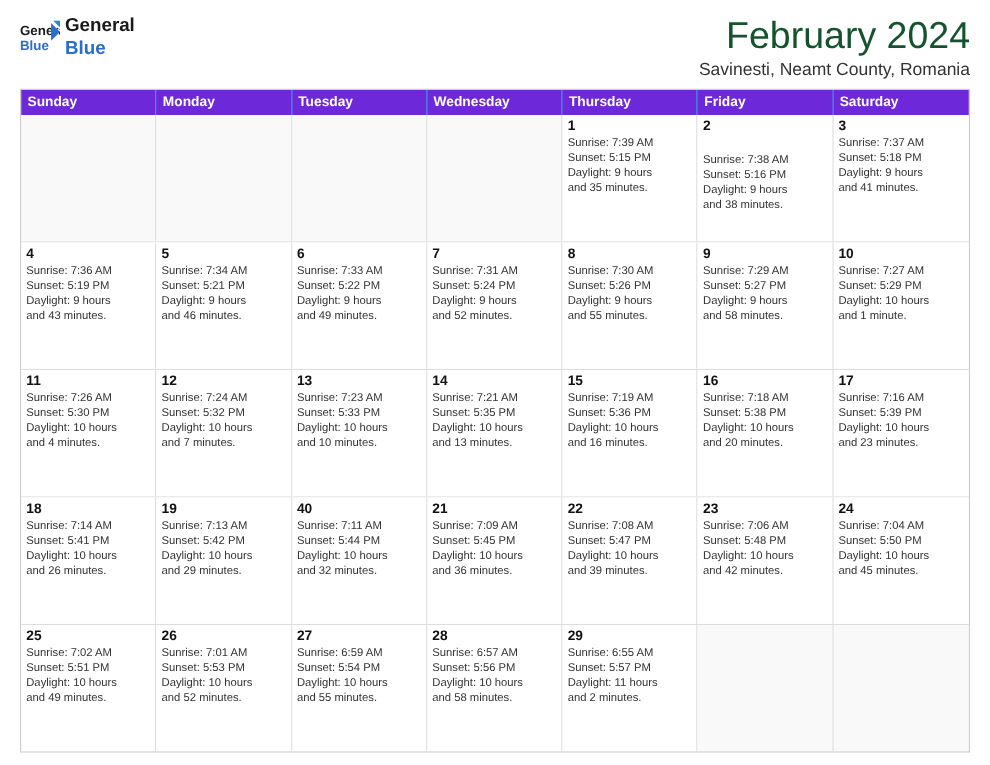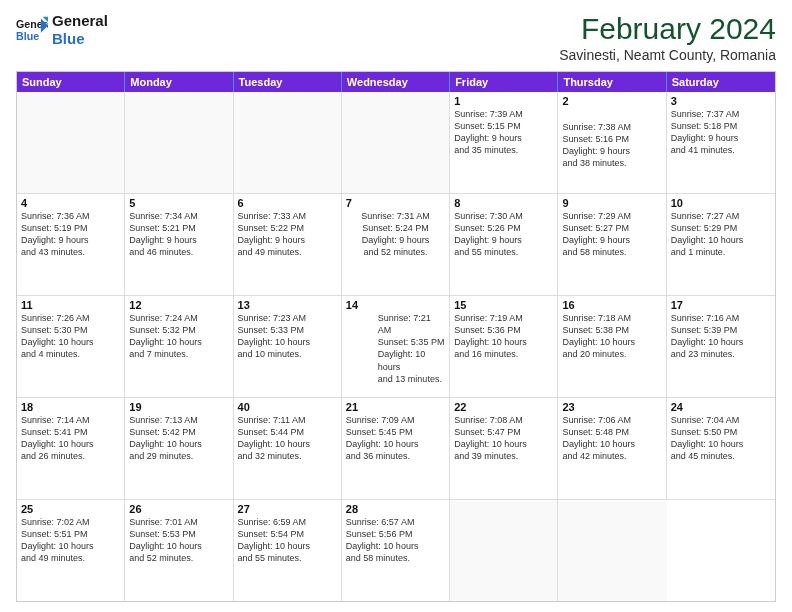--- a/index.html
+++ b/index.html
@@ -131,22 +131,22 @@
       <div class="subtitle">Savinesti, Neamt County, Romania</div>
     </div>
   </div>
 
   <div class="calendar">
     <div class="cal-header">
       <div class="cal-header-cell">Sunday</div>
       <div class="cal-header-cell">Monday</div>
       <div class="cal-header-cell">Tuesday</div>
       <div class="cal-header-cell">Wednesday</div>
+      <div class="cal-header-cell">Thursday</div>
       <div class="cal-header-cell">Friday</div>
-      <div class="cal-header-cell">Thursday</div>
       <div class="cal-header-cell">Saturday</div>
     </div>
     <div class="cal-body" id="cal-body">
     <div class="cal-row">
           <div class="cal-cell empty"></div>
           <div class="cal-cell empty"></div>
           <div class="cal-cell empty"></div>
           <div class="cal-cell empty"></div>
           <div class="cal-cell">
             <span class="day-num">1</span>
@@ -187,21 +187,21 @@
           </div>
           <div class="cal-cell">
             <span class="day-num">6</span>
             <div class="cell-text" style="white-space: pre-line;">Sunrise: 7:33 AM
 Sunset: 5:22 PM
 Daylight: 9 hours
 and 49 minutes.</div>
           </div>
           <div class="cal-cell">
             <span class="day-num">7</span>
-            <div class="cell-text" style="white-space: pre-line; text-align: center;">Sunrise: 7:31 AM
+            <div class="cell-text" style="white-space: pre-line;">Sunrise: 7:31 AM
 Sunset: 5:24 PM
 Daylight: 9 hours
 and 52 minutes.</div>
           </div>
           <div class="cal-cell">
             <span class="day-num">8</span>
             <div class="cell-text" style="white-space: pre-line;">Sunrise: 7:30 AM
 Sunset: 5:26 PM
 Daylight: 9 hours
 and 55 minutes.</div>
@@ -238,21 +238,21 @@
           </div>
           <div class="cal-cell">
             <span class="day-num">13</span>
             <div class="cell-text" style="white-space: pre-line;">Sunrise: 7:23 AM
 Sunset: 5:33 PM
 Daylight: 10 hours
 and 10 minutes.</div>
           </div>
           <div class="cal-cell">
             <span class="day-num">14</span>
-            <div class="cell-text" style="white-space: pre-line; margin-left: 32px;">Sunrise: 7:21 AM
+            <div class="cell-text" style="white-space: pre-line;">Sunrise: 7:21 AM
 Sunset: 5:35 PM
 Daylight: 10 hours
 and 13 minutes.</div>
           </div>
           <div class="cal-cell">
             <span class="day-num">15</span>
             <div class="cell-text" style="white-space: pre-line;">Sunrise: 7:19 AM
 Sunset: 5:36 PM
 Daylight: 10 hours
 and 16 minutes.</div>
@@ -344,19 +344,26 @@
 Sunset: 5:54 PM
 Daylight: 10 hours
 and 55 minutes.</div>
           </div>
           <div class="cal-cell">
             <span class="day-num">28</span>
             <div class="cell-text" style="white-space: pre-line;">Sunrise: 6:57 AM
 Sunset: 5:56 PM
 Daylight: 10 hours
 and 58 minutes.</div>
+          </div>
+          <div class="cal-cell">
+            <span class="day-num">29</span>
+            <div class="cell-text" style="white-space: pre-line;">Sunrise: 6:55 AM
+Sunset: 5:57 PM
+Daylight: 11 hours
+and 2 minutes.</div>
           </div>
           <div class="cal-cell empty"></div>
           <div class="cal-cell empty"></div>
         </div>
       </div>
   </div>
 </div>
 
 </body></html>

